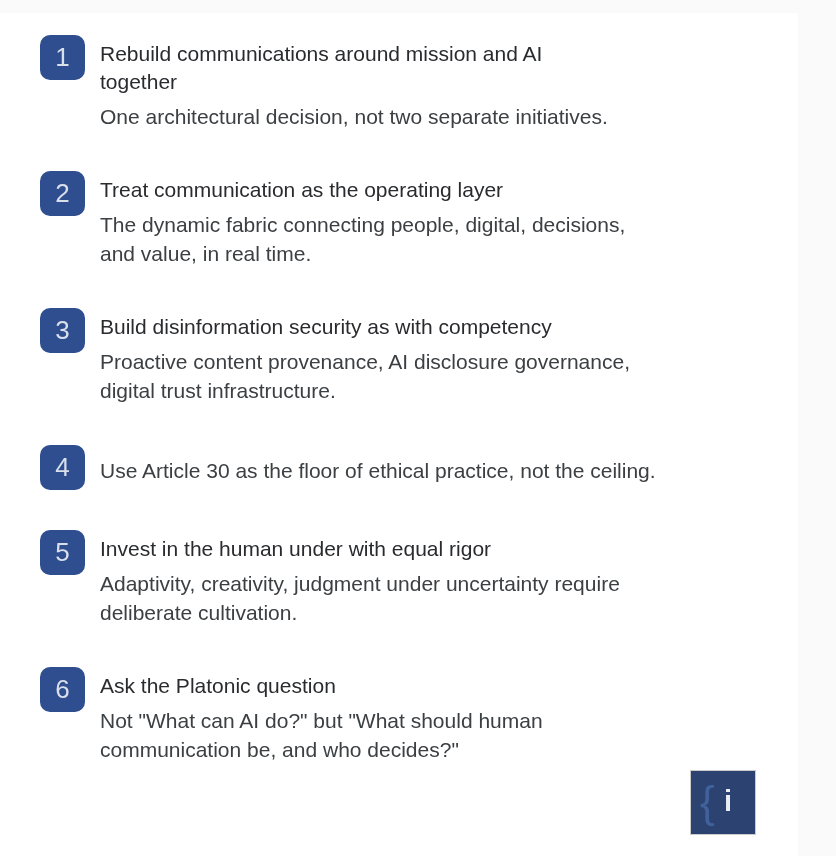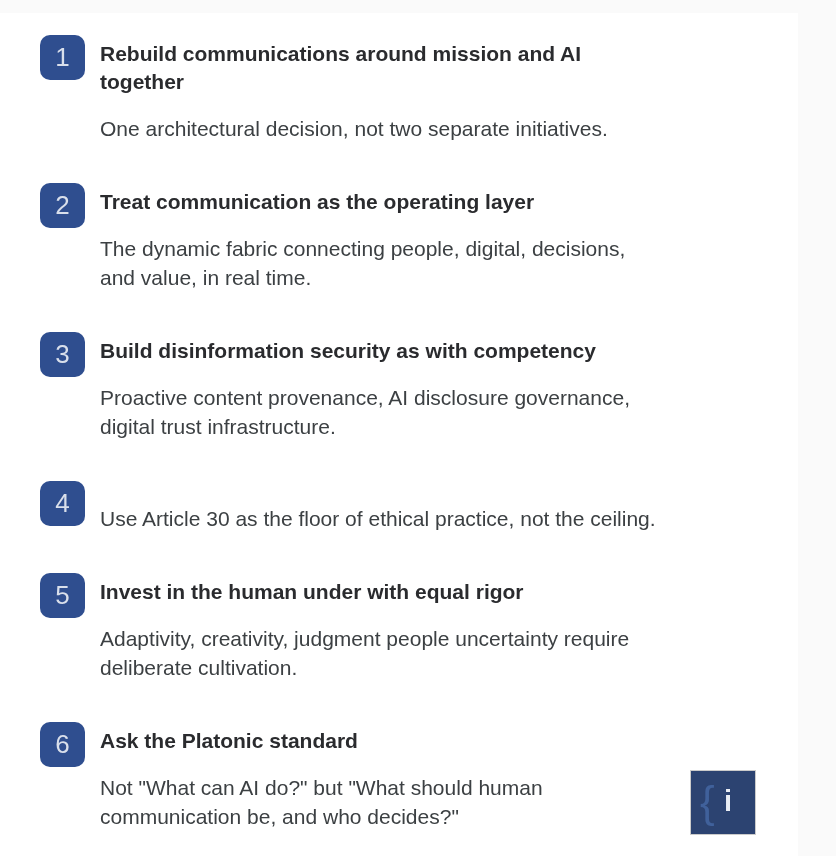--- a/index.html
+++ b/index.html
@@ -46,32 +46,32 @@
   .num {
     color: #d9dfeb;
     font-size: 26px;
     font-weight: 300;
   }
   .text {
     padding-top: 5px;
     max-width: 660px;
   }
   .title {
-    font-weight: bold;
+    font-weight: normal;
     font-size: 21px;
     line-height: 28px;
     color: #2a2b2e;
     white-space: pre-line;
   }
   .desc {
     font-size: 21px;
     line-height: 29px;
     color: #3c4043;
     white-space: pre-line;
-    margin-top: 18px;
+    margin-top: 6px;
   }
   .logo {
     position: absolute;
     left: 690px;
     top: 757px;
     width: 66px;
     height: 65px;
     background: #2c4371;
     border: 1px solid #cbcbcb;
     box-sizing: border-box;
@@ -140,31 +140,31 @@
       <div class="desc">Use Article 30 as the floor of ethical practice, not the ceiling.</div>
     </div>
   </div>
 
   <div class="item">
     <div class="badge">
       <span class="num">5</span>
     </div>
     <div class="text">
       <div class="title">Invest in the human under with equal rigor</div>
-      <div class="desc">Adaptivity, creativity, judgment people uncertainty require
+      <div class="desc">Adaptivity, creativity, judgment under uncertainty require
 deliberate cultivation.</div>
     </div>
   </div>
 
   <div class="item">
     <div class="badge">
       <span class="num">6</span>
     </div>
     <div class="text">
-      <div class="title">Ask the Platonic standard</div>
+      <div class="title">Ask the Platonic question</div>
       <div class="desc">Not "What can AI do?" but "What should human
 communication be, and who decides?"</div>
     </div>
   </div>
 </div>
   <div class="logo">
     <span class="brace">{</span>
     <span class="letter">i</span>
   </div>
 </div>

